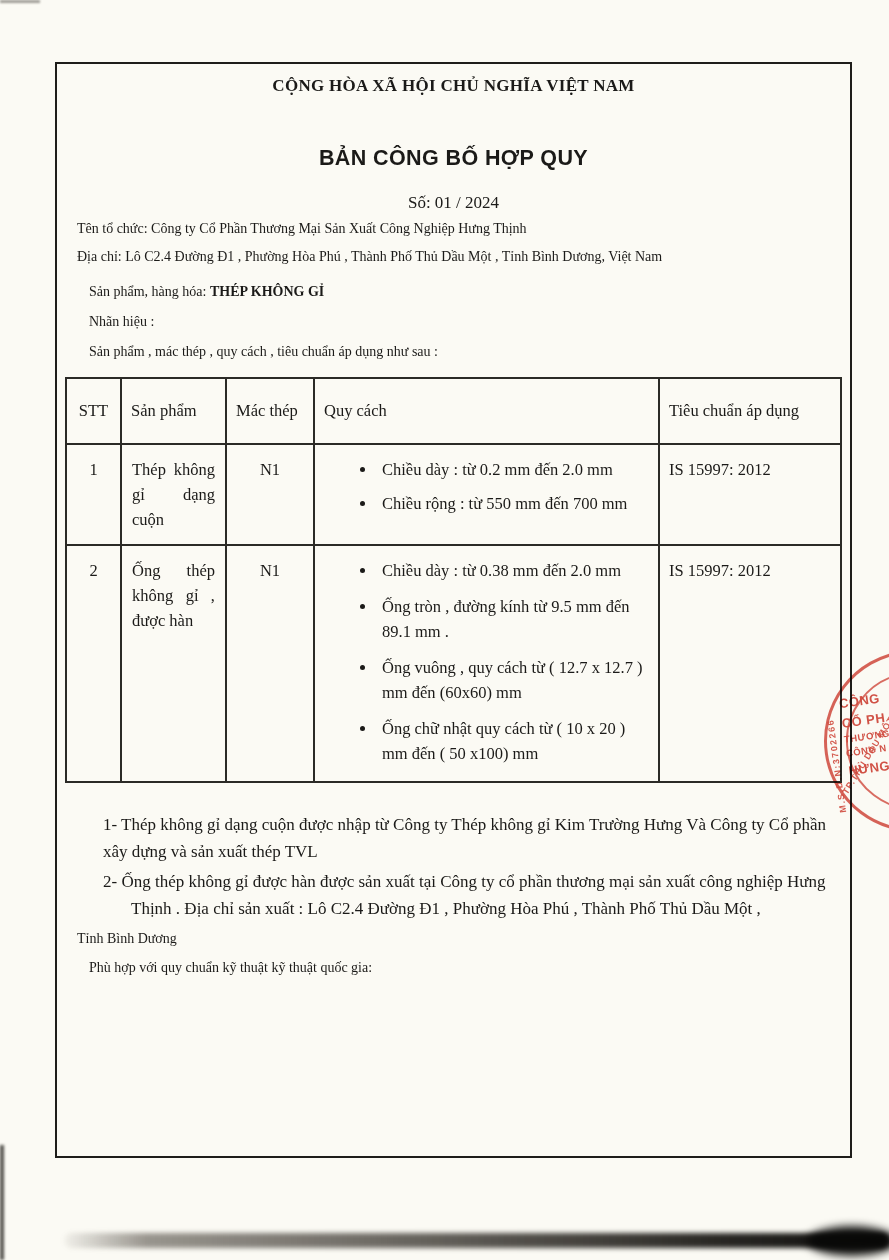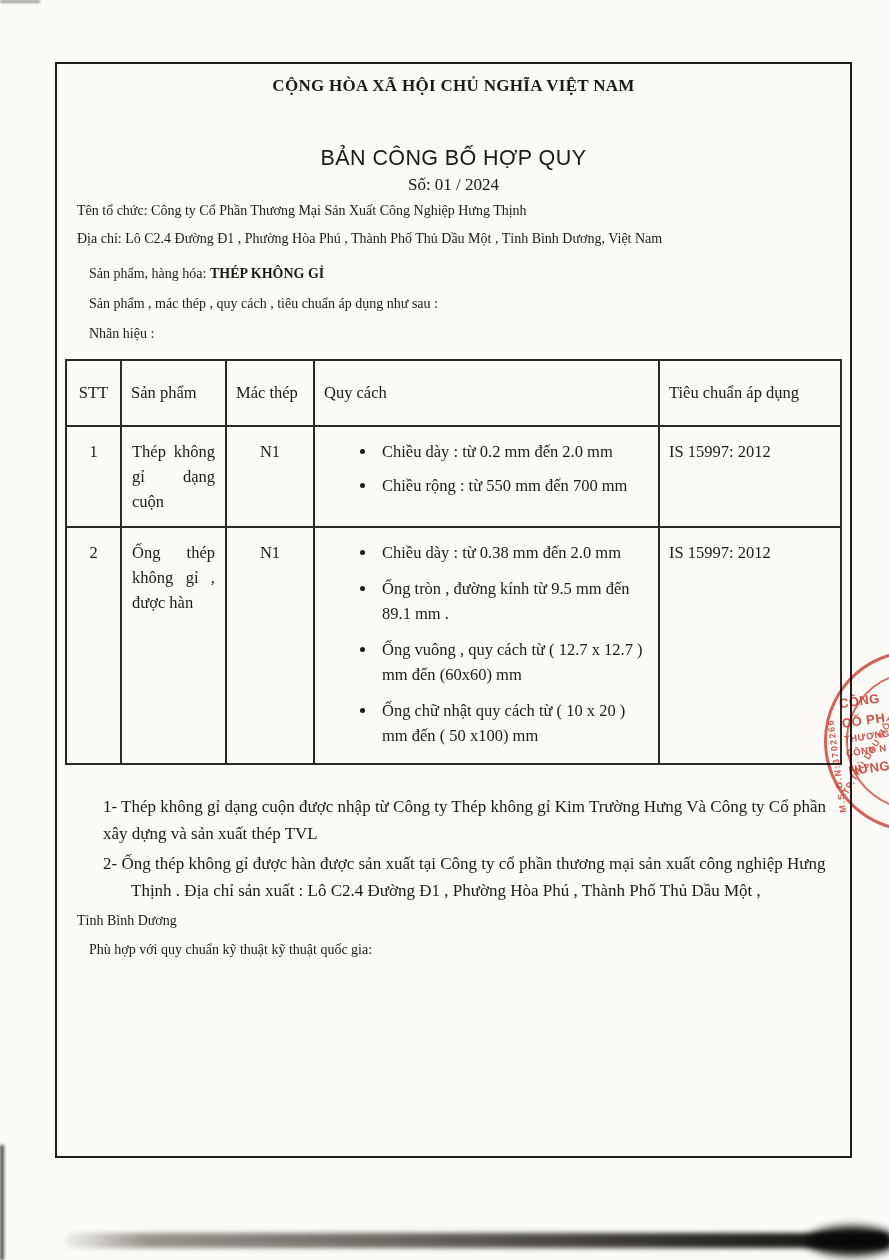--- a/index.html
+++ b/index.html
@@ -13,22 +13,22 @@
     border:2px solid #1e1d1a; padding:10px 6px 0; box-sizing:content-box;
   }
   .header { text-align:center; margin-top:2px; }
   .nat-title { font-size:17px; font-weight:bold; letter-spacing:0.3px; }
   .motto {
     display:inline-block; font-size:16px; font-weight:bold; margin-top:3px;
     padding:0 10px 2px 16px; border-bottom:2px solid #1e1d1a;
   }
   .doc-title {
     text-align:center; font-family:"Liberation Sans", sans-serif;
-    font-size:21.5px; font-weight:normal; letter-spacing:0.4px;
-    margin:32px 0 4px;
+    font-size:21.5px; font-weight:bold; letter-spacing:0.4px;
+    margin:32px 0 22px;
   }
   .doc-number { text-align:center; font-size:17px; margin-bottom:2px; }
   .para { font-size:14px; line-height:28px; margin:0 14px; }
   .para.sp { line-height:30px; margin-left:26px; }
   .para.gap-top { margin-top:6px; }
   .b { font-weight:bold; }
 
   table.spec-table {
     width:calc(100% - 4px); margin:10px 2px 0; border-collapse:collapse;
     font-size:16.5px; table-layout:fixed;
@@ -107,22 +107,22 @@
     <div class="header">
       <div class="nat-title">CỘNG HÒA XÃ HỘI CHỦ NGHĨA VIỆT NAM</div><br>
     </div>
 
     <div class="doc-title">BẢN CÔNG BỐ HỢP QUY</div>
     <div class="doc-number">Số: 01 / 2024</div>
 
     <p class="para">Tên tổ chức: Công ty Cổ Phần Thương Mại Sản Xuất Công Nghiệp Hưng Thịnh</p>
     <p class="para">Địa chỉ: Lô C2.4 Đường Đ1 , Phường Hòa Phú , Thành Phố Thủ Dầu Một , Tỉnh Bình Dương, Việt Nam</p>
     <p class="para sp gap-top"><span>Sản phẩm, hàng hóa: </span><span class="b">THÉP KHÔNG GỈ</span></p>
+    <p class="para sp">Nhãn hiệu :</p>
     <p class="para sp">Sản phẩm , mác thép , quy cách , tiêu chuẩn áp dụng như sau :</p>
-    <p class="para sp">Nhãn hiệu :</p>
 
     <table class="spec-table">
       <colgroup>
         <col style="width:55px">
           <col style="width:105px">
           <col style="width:88px">
           <col style="width:345px">
           <col>
       </colgroup>
       <thead>

